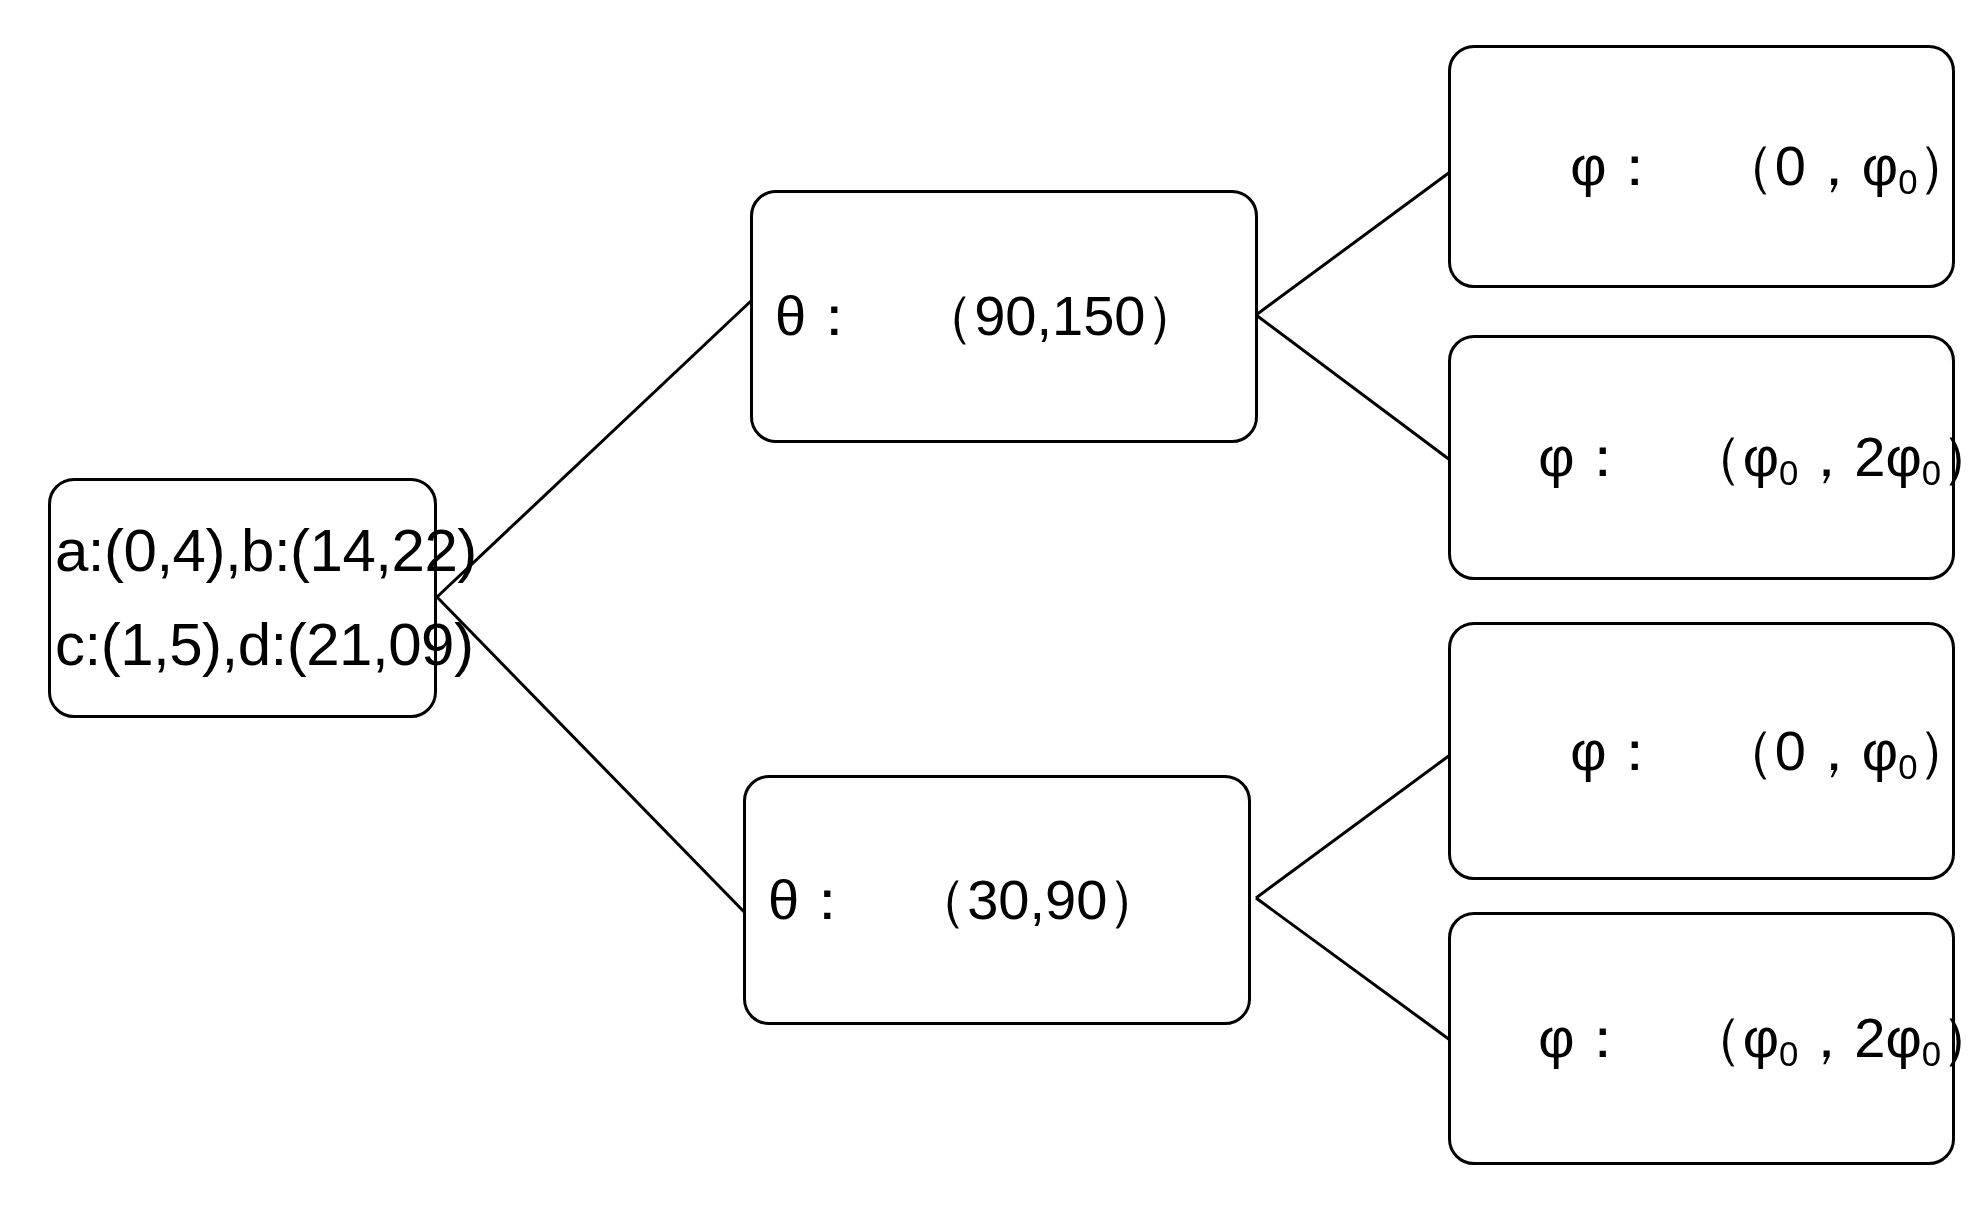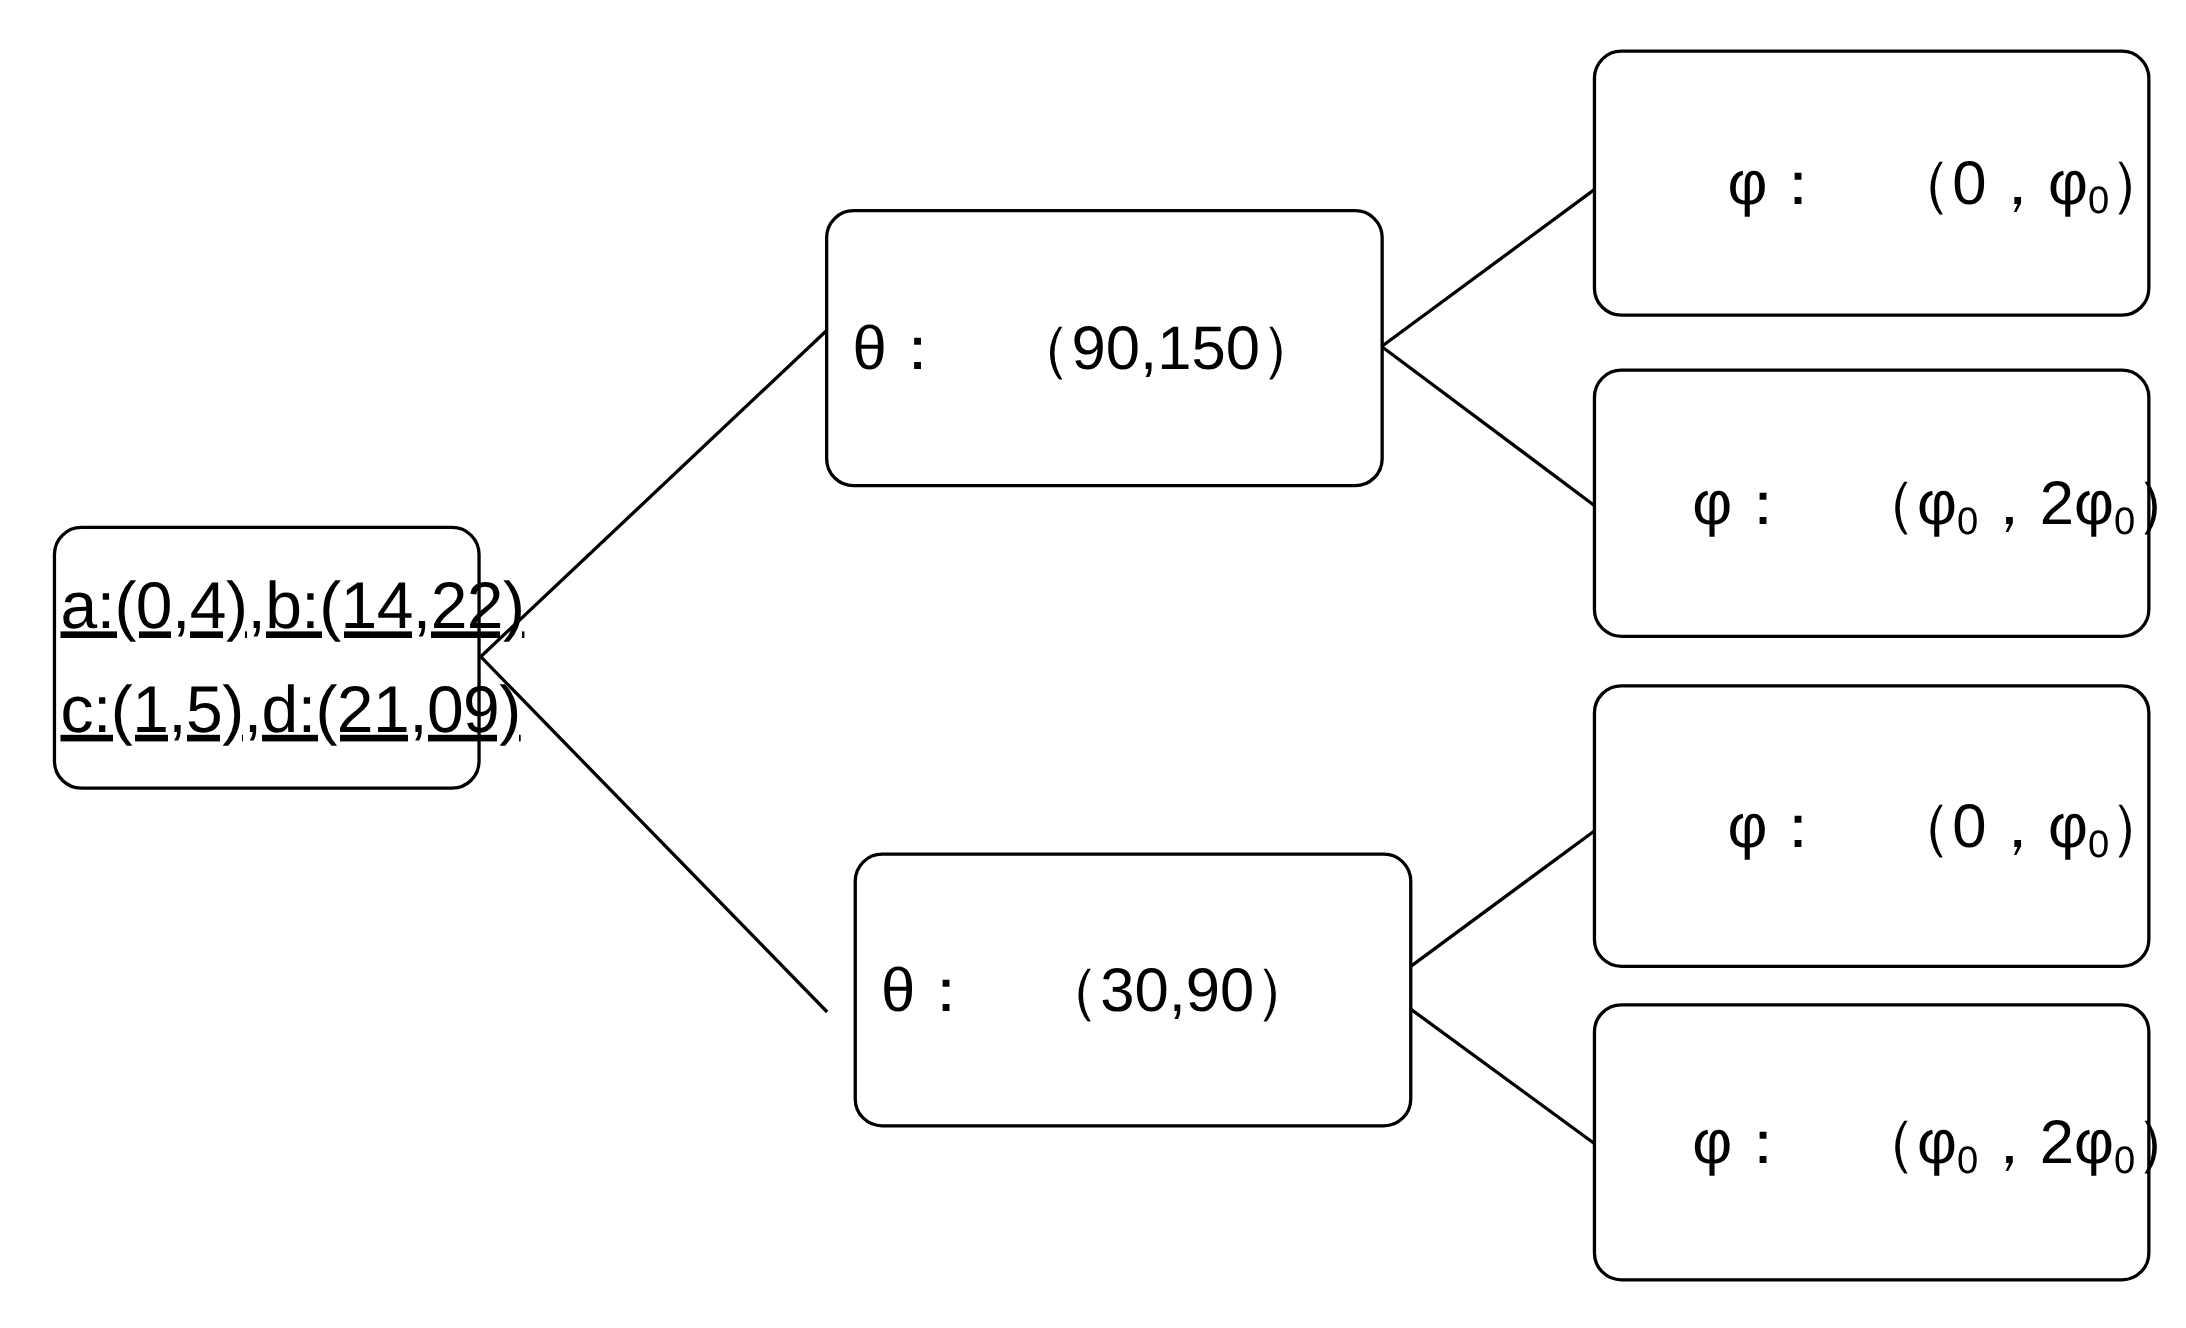--- a/index.html
+++ b/index.html
@@ -46,21 +46,20 @@
   
   .node-root {
     align-items: flex-start;
     padding: 0;
   }
   .node-root .node-line {
     font-size: 60px;
     letter-spacing: -0.5px;
     padding-left: 4px;
     margin: 0;
-    text-decoration: underline;
   }
   .node-root .node-line.line-1 { margin-bottom: 24px; }
   
   .node-theta {
     align-items: flex-start;
   }
   .node-theta .node-line {
     font-size: 56px;
     padding-left: 22px;
   }
@@ -103,21 +102,21 @@
 
   <div class="node node-root" style="left:48px; top:478px; width:389px; height:240px;">
     <div class="node-line line-1">a:(0,4),b:(14,22)</div>
     <div class="node-line line-2">c:(1,5),d:(21,09)</div>
   </div>
 
   <div class="node node-theta" style="left:750px; top:190px; width:508px; height:253px;">
     <div class="node-line">θ：　（90,150）</div>
   </div>
 
-  <div class="node node-theta" style="left:776px; top:775px; width:508px; height:250px;">
+  <div class="node node-theta" style="left:743px; top:775px; width:508px; height:250px;">
     <div class="node-line">θ：　（30,90）</div>
   </div>
 
   <div class="node node-phi indent-wide" style="left:1448px; top:45px; width:507px; height:243px;">
     <div class="node-line">
       <span>φ：　（0，</span><span>φ</span><sub>0</sub><span>）</span>
     </div>
   </div>
 
   <div class="node node-phi indent-flush" style="left:1448px; top:335px; width:507px; height:245px;">

